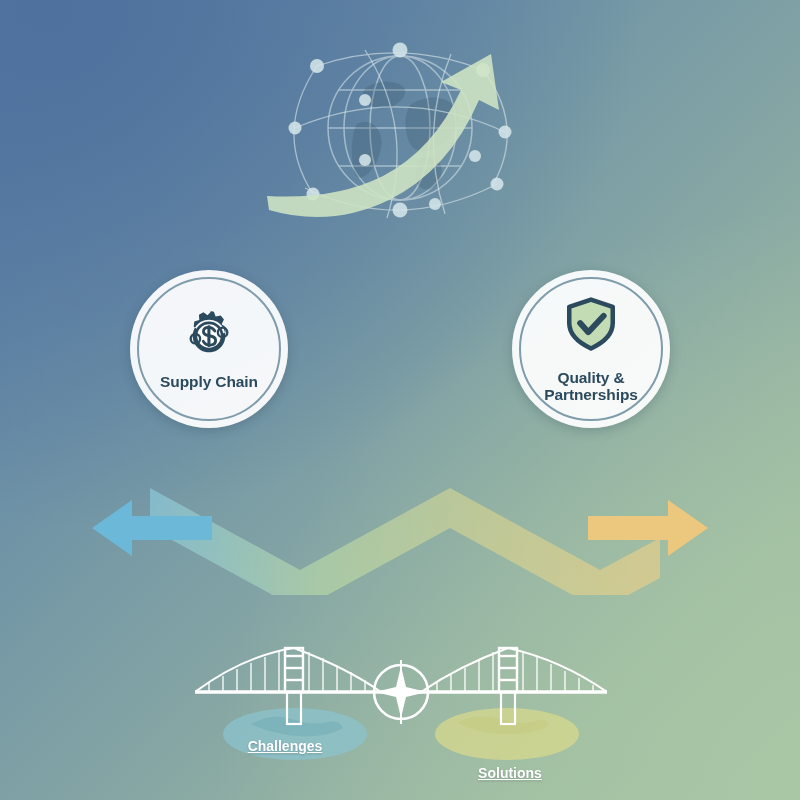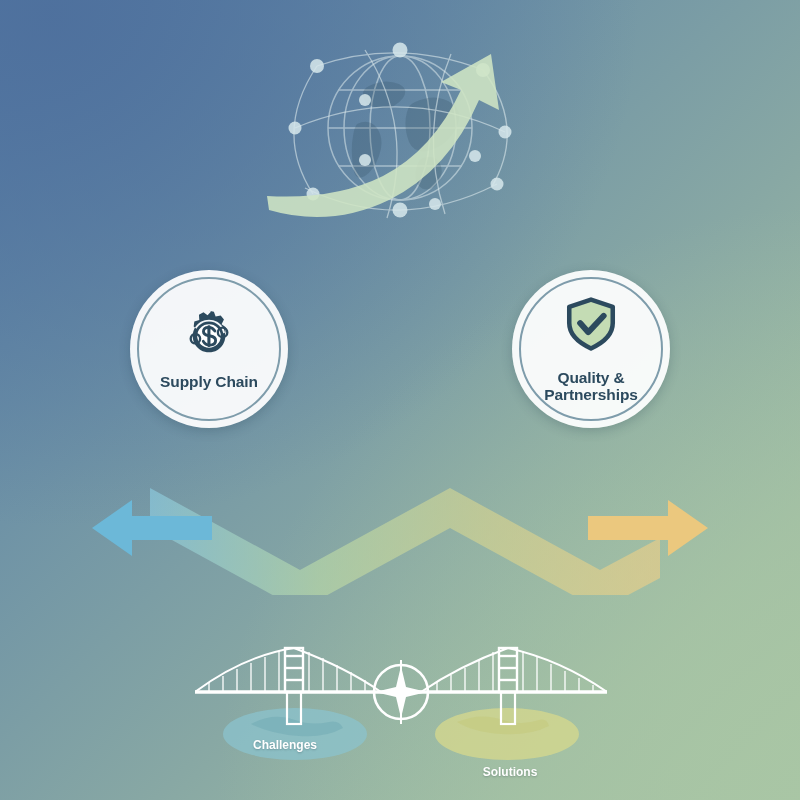--- a/index.html
+++ b/index.html
@@ -102,24 +102,25 @@
     position: absolute;
     left: 195px;
     top: 638px;
     width: 412px;
     height: 130px;
   }
   .bridge svg { display: block; width: 100%; height: 100%; }
   .land-label {
     position: absolute;
     color: #ffffff;
-    font-size: 12px;
+    font-size: 14px;
     font-weight: bold;
     text-align: center;
     text-shadow: 0 1px 2px rgba(40,60,70,0.3);
+    text-decoration: underline;
   }
   .land-0 { left: 225px; top: 738px; width: 120px; }
   .land-1 { left: 450px; top: 765px; width: 120px; }
 </style>
 </head>
 <body>
 
 <div id="stage">
 
   <div class="globe-wrap">

